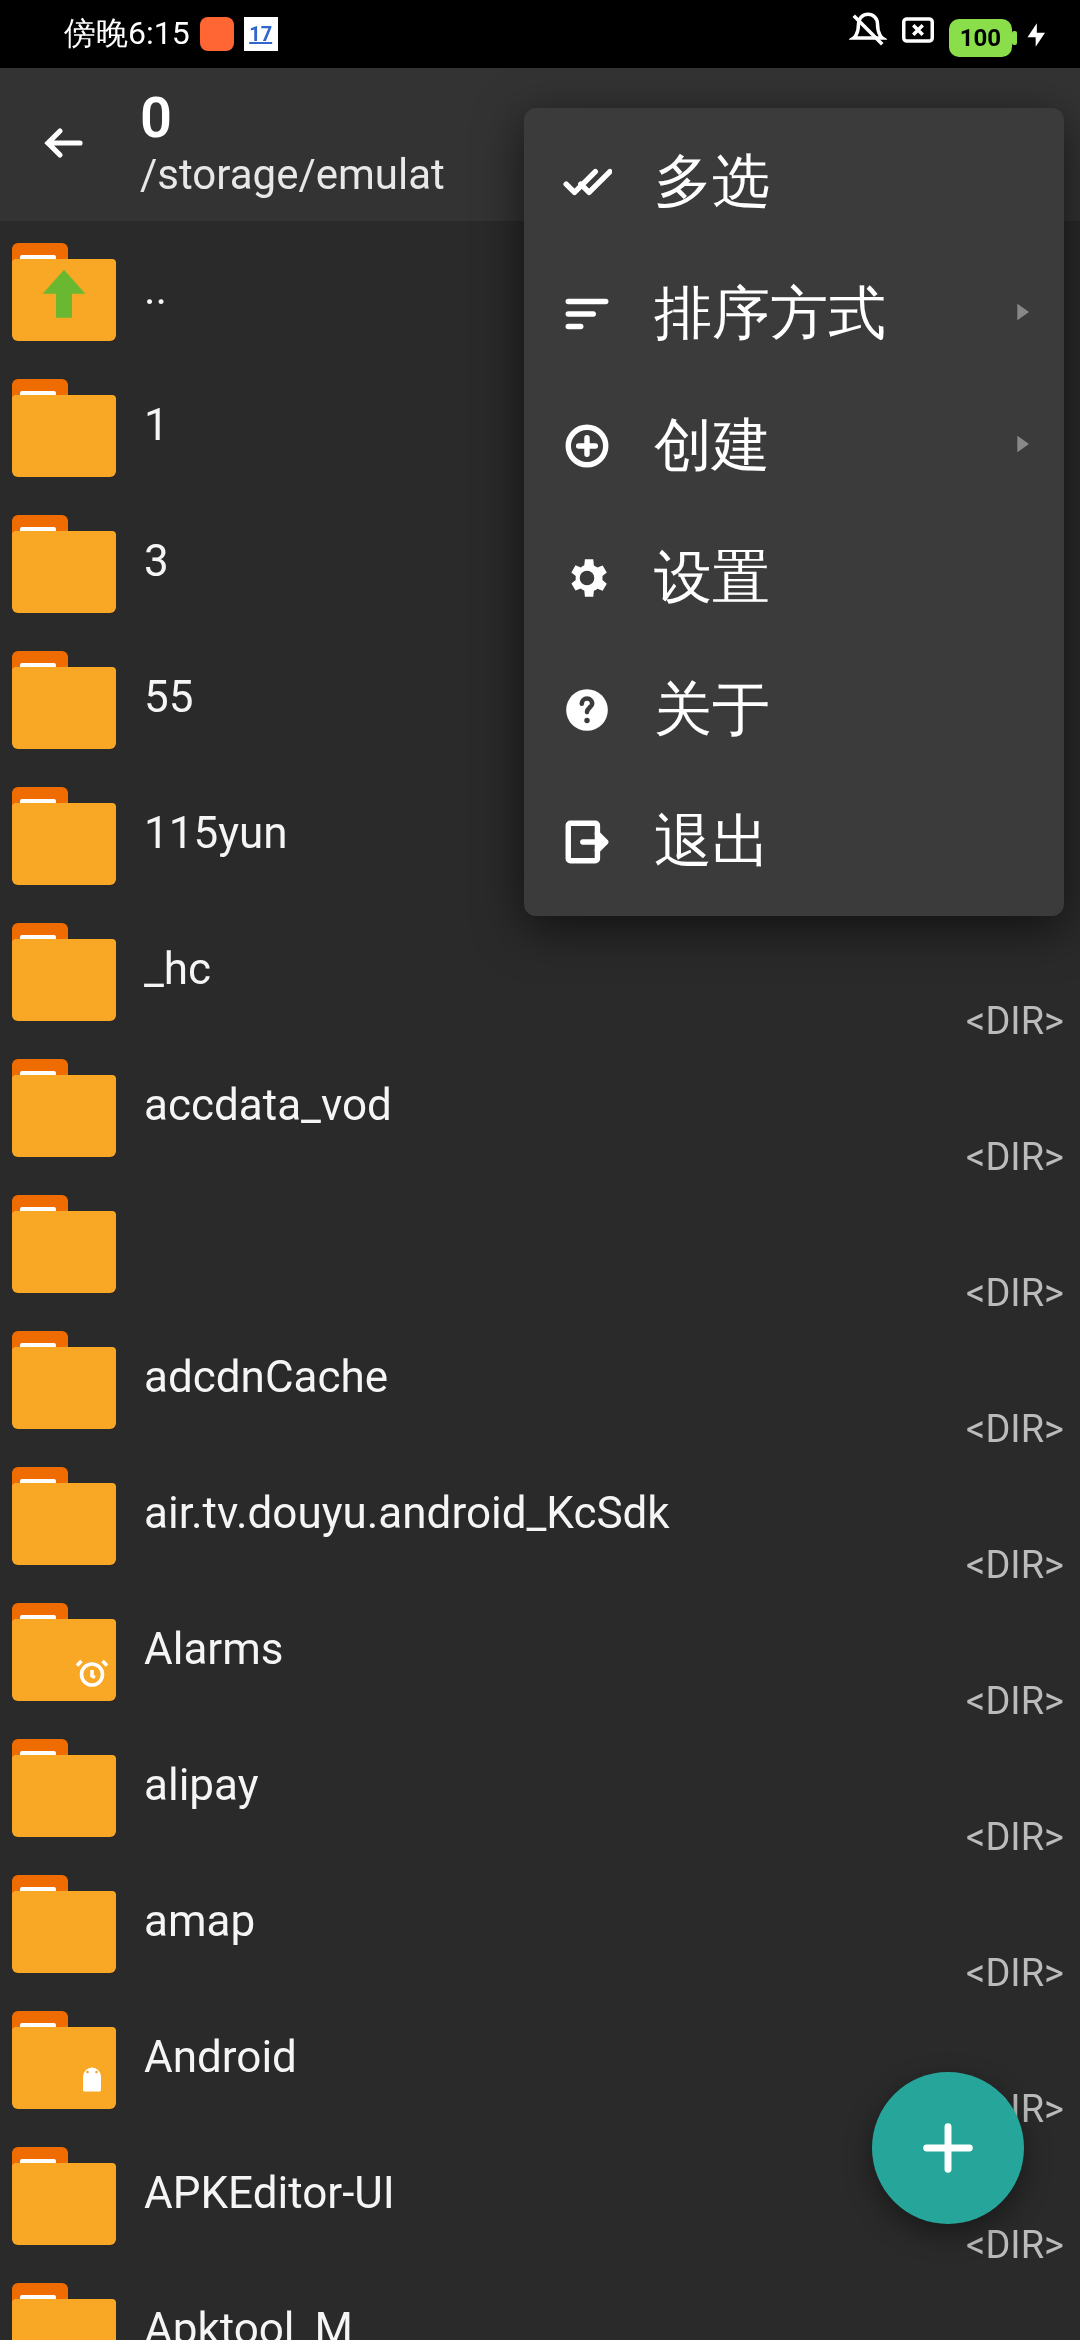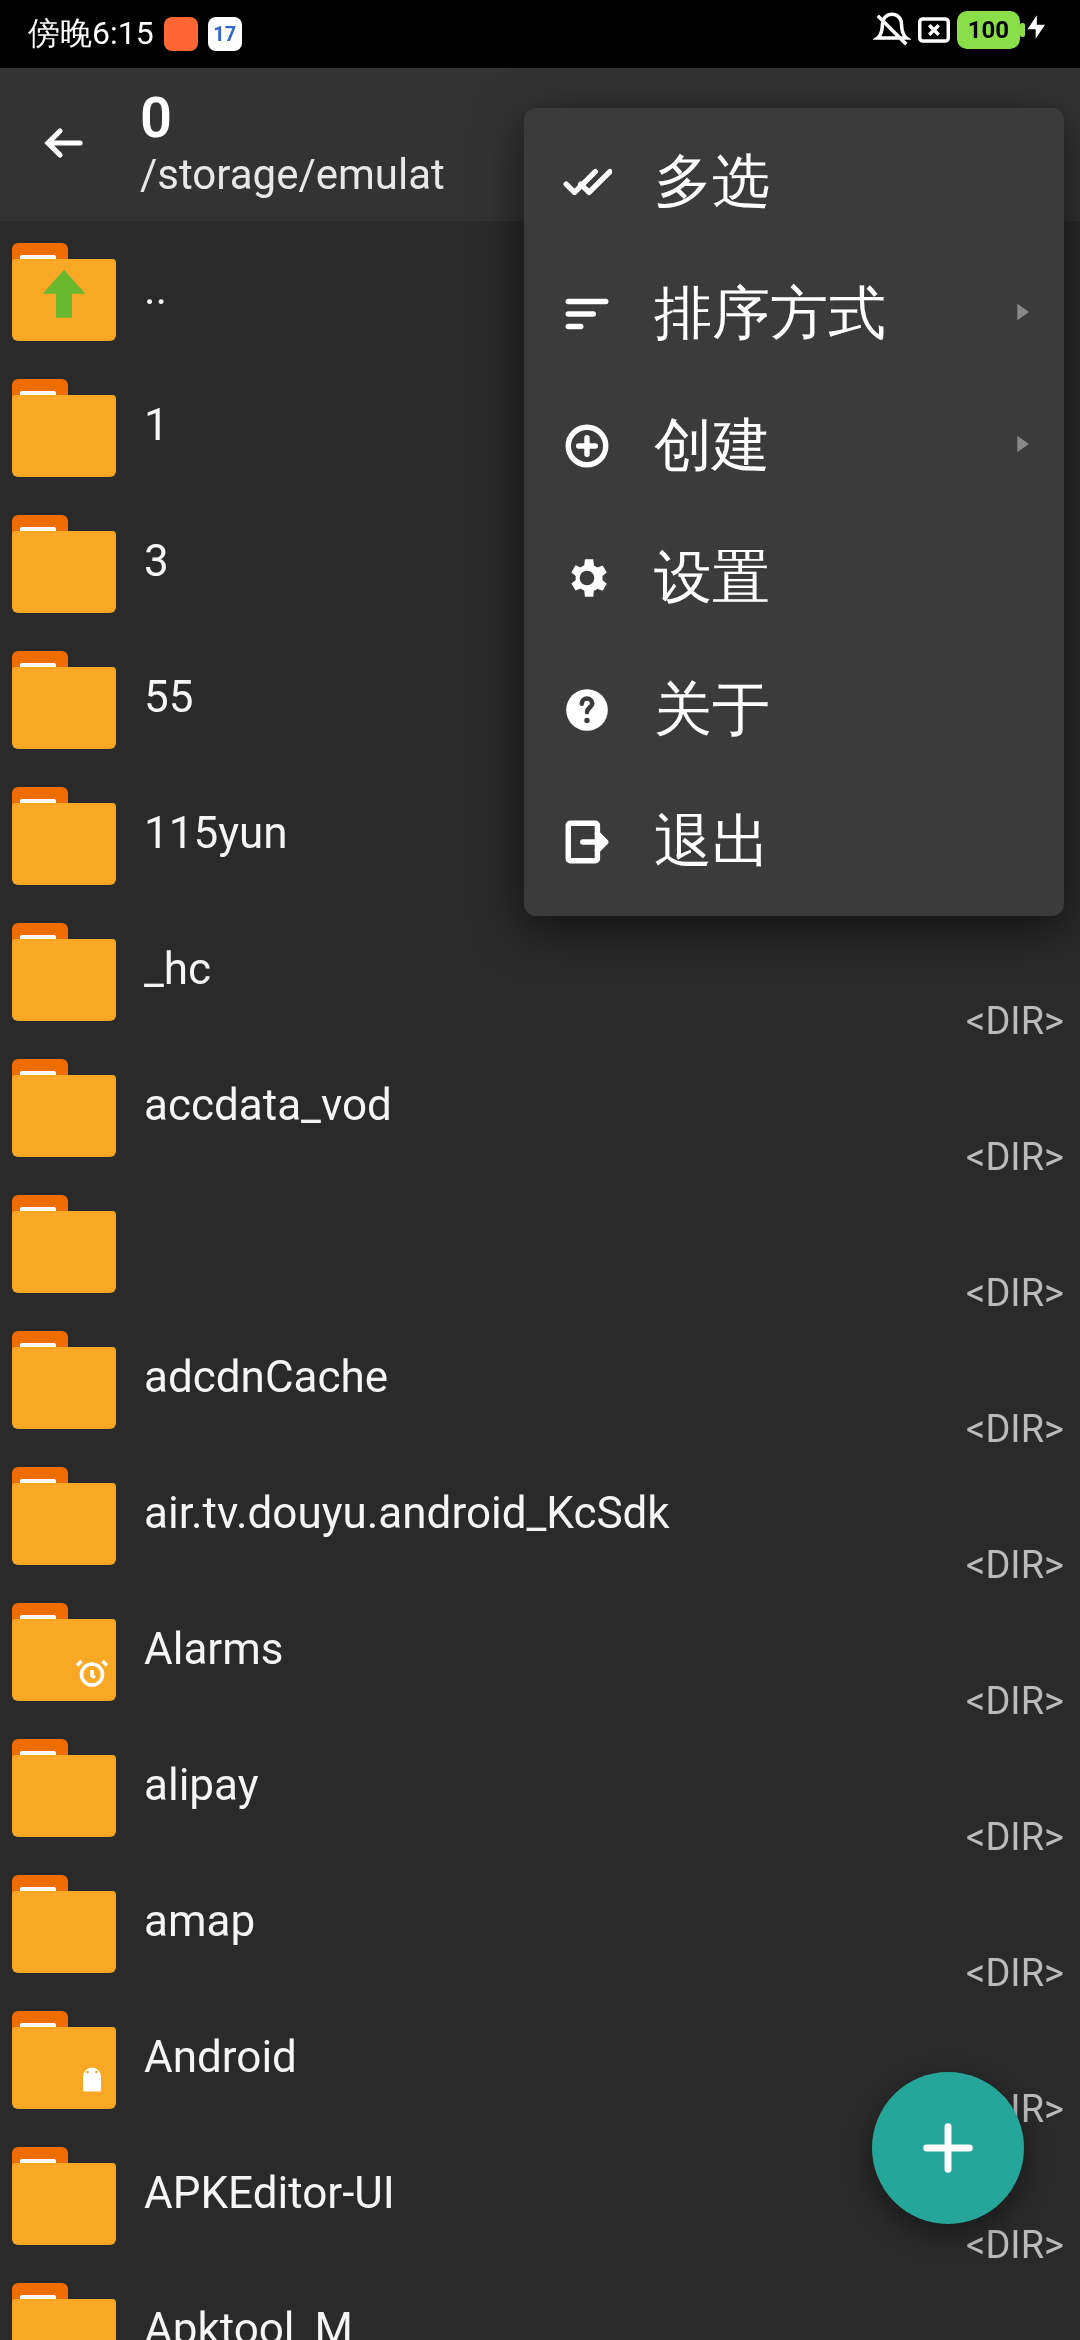--- a/index.html
+++ b/index.html
@@ -16,36 +16,37 @@
   
   .status-bar {
     height: 68px;
     display: flex;
     justify-content: space-between;
     align-items: center;
     padding: 0 28px;
     background: #000;
     font-size: 32px;
   }
-  .status-left { display: flex; align-items: center; gap: 10px; }
-  .status-right { display: flex; align-items: flex-start; gap: 4px; }
+  .status-left { display: flex; align-items: center; gap: 10px; margin-left: 36px; }
+  .status-right { display: flex; align-items: flex-end; gap: 12px; }
   .status-icon-box {
     width: 34px; height: 34px;
     background: #ff6633;
     border-radius: 8px;
     display:flex; align-items:center; justify-content:center;
     font-size:18px; color:#fff;
   }
   .status-icon-cal {
     width: 34px; height: 34px;
     background: #fff;
-    border-radius: 8px;
+    border-radius: 0;
     display:flex; align-items:center; justify-content:center;
     font-size:20px; color:#3366cc;
     font-weight:bold;
+    text-decoration:underline;
   }
   .battery {
     border: 3px solid #8ade4a;
     border-radius: 10px;
     padding: 2px 8px;
     font-size: 24px;
     color: #8ade4a;
     background: #8ade4a;
     font-weight: bold;
     position:relative;

